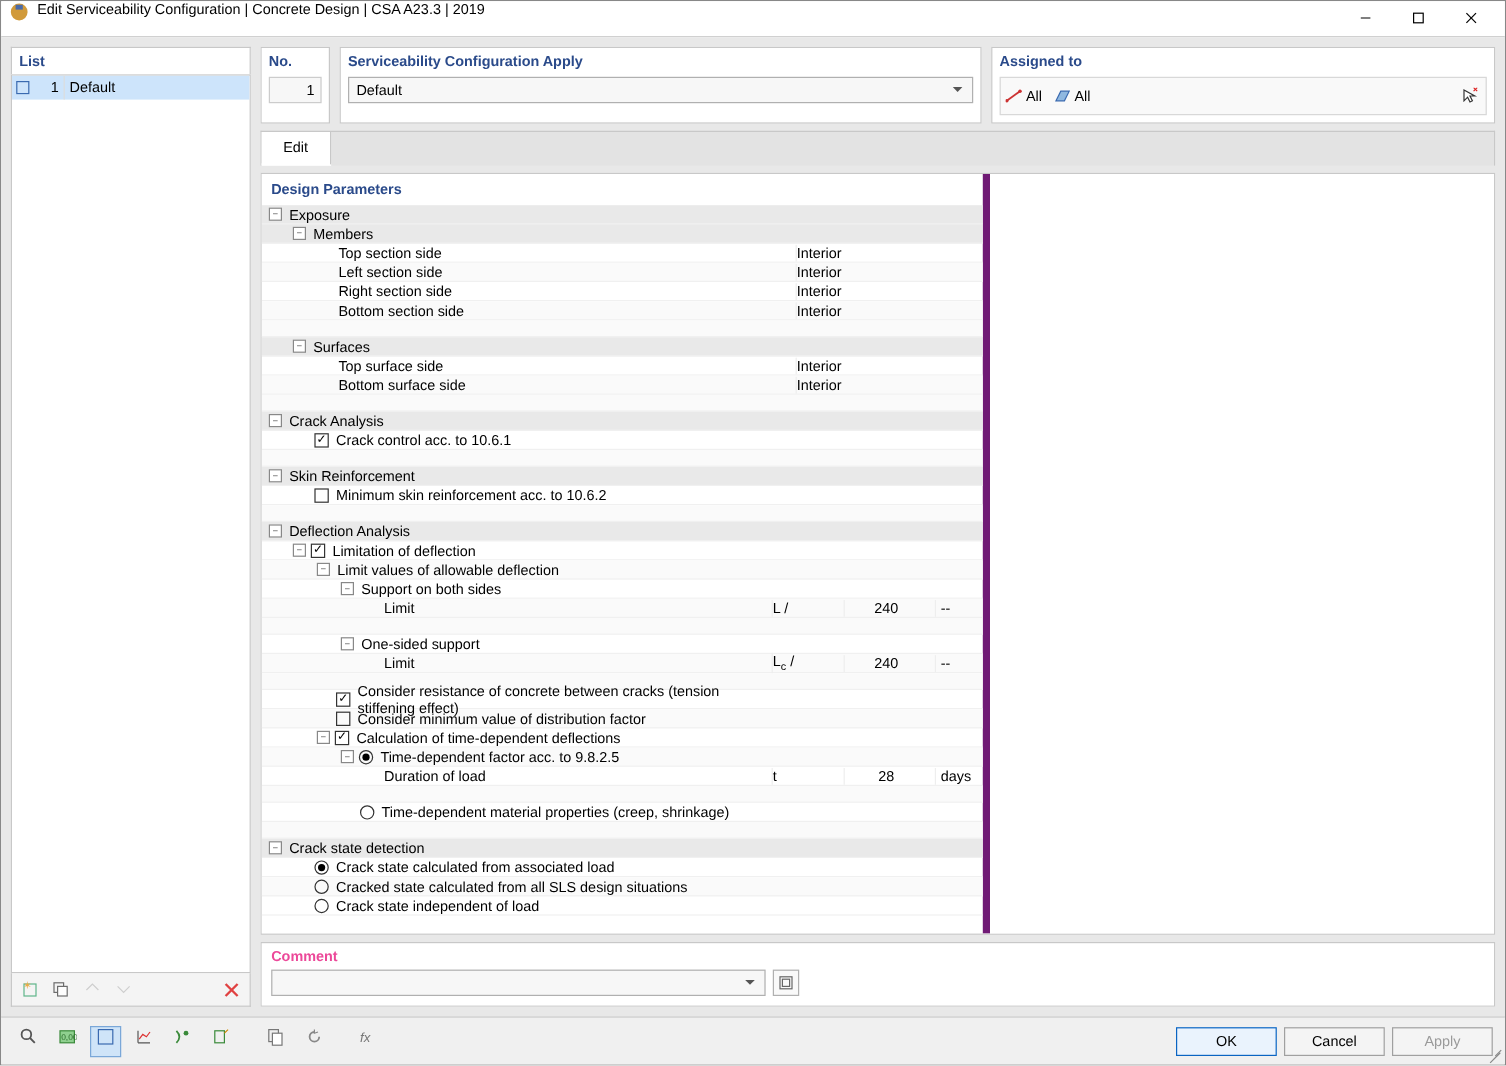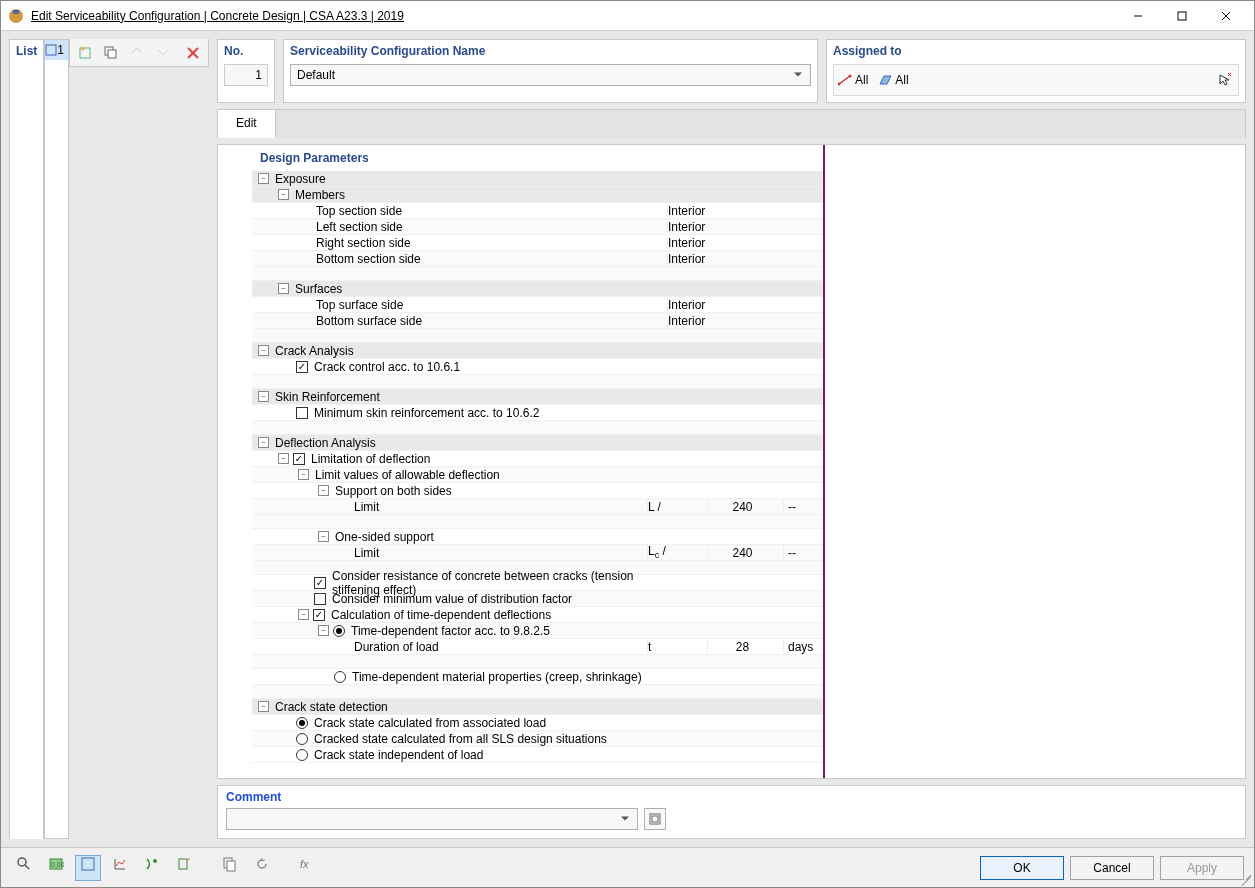--- a/index.html
+++ b/index.html
@@ -15,25 +15,23 @@
   height: 888px;
   background: #fff;
   border: 1px solid #888;
   display: flex;
   flex-direction: column;
   position: relative;
 }
 .titlebar {
   height: 30px;
   display: flex;
-  align-items: center;
   padding: 0 6px;
   border-bottom: 1px solid #d0d0d0;
   background: #fff;
-  text-decoration: underline;
 }
 .titlebar .icon { width: 18px; height: 18px; margin-right: 6px; }
 .titlebar .title { flex: 1; font-size: 12px; }
 .window-controls { display: flex; }
 .window-controls .ctl {
   width: 44px; height: 28px; display: flex; align-items: center; justify-content: center;
   cursor: pointer;
 }
 
 .main-body {
@@ -42,21 +40,21 @@
   padding: 8px;
   gap: 8px;
   background: #e8e8e8;
   overflow: hidden;
 }
 
 
 .left-panel {
   width: 200px;
   display: flex;
-  flex-direction: row;
+  flex-direction: column;
 }
 .panel-header {
   font-weight: 600;
   color: #2a4a8a;
   font-size: 12px;
   padding: 4px 6px;
   background: #fff;
   border: 1px solid #c8c8c8;
   border-bottom: none;
 }
@@ -194,22 +192,21 @@
 .main-content {
   flex:1;
   background:#fff;
   border:1px solid #c8c8c8;
   display:flex;
   overflow:hidden;
 }
 .params-col {
   flex:1;
   overflow-y:auto;
-  border-right:2px solid #701a75;
-  margin-left:34px;
+  border-right:6px solid #701a75;
 }
 .preview-col {
   width: 420px;
   background:#fff;
 }
 .section-title {
   font-weight:600;
   color:#2a4a8a;
   padding: 6px 8px;
 }
@@ -272,21 +269,21 @@
   display:flex;
   align-items:center;
   gap: 6px;
 }
 .comment-wrap {
   display:flex;
   flex-direction:column;
   width:440px;
 }
 .comment-wrap .hdr {
-  font-weight:600;color:#1d4ed8; padding-bottom:4px;
+  font-weight:600;color:#ec4899; padding-bottom:4px;
 }
 .comment-row{display:flex;gap:6px;align-items:center;}
 .combo {
   height:22px;
   flex:1;
   border:1px solid #b0b0b0;
   background:#f7f7f7;
   position:relative;
   cursor:pointer;
 }
@@ -426,21 +423,21 @@
     <div class="right-area">
 
       <div class="top-row">
         <div class="top-box no">
           <div class="hdr">No.</div>
           <div class="content">
             <div class="num-field">1</div>
           </div>
         </div>
         <div class="top-box name">
-          <div class="hdr">Serviceability Configuration Name</div>
+          <div class="hdr">Serviceability Configuration Apply</div>
           <div class="content">
             <div class="name-select">
               <span>Default</span>
             </div>
           </div>
         </div>
         <div class="top-box assigned">
           <div class="hdr">Assigned to</div>
           <div class="content">
             <div class="assigned-row">

